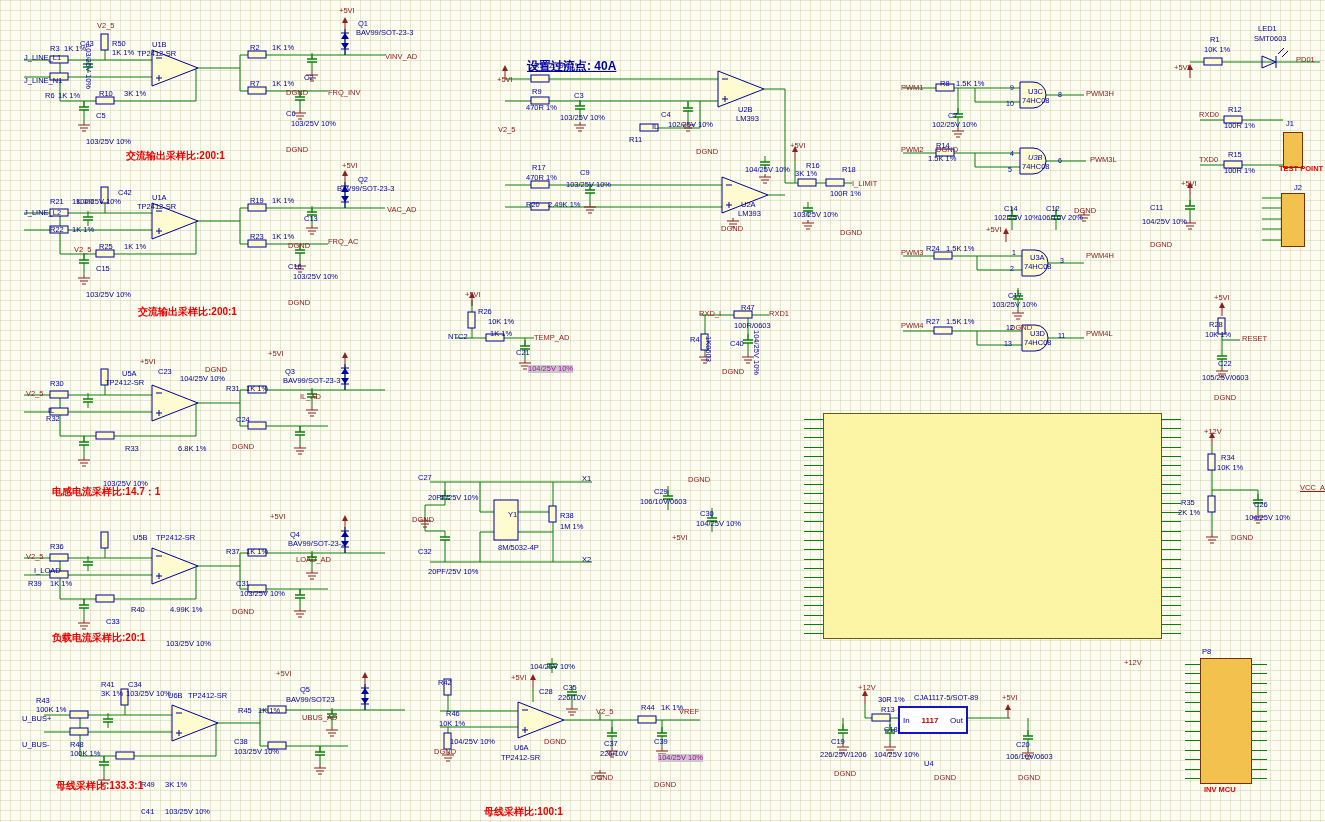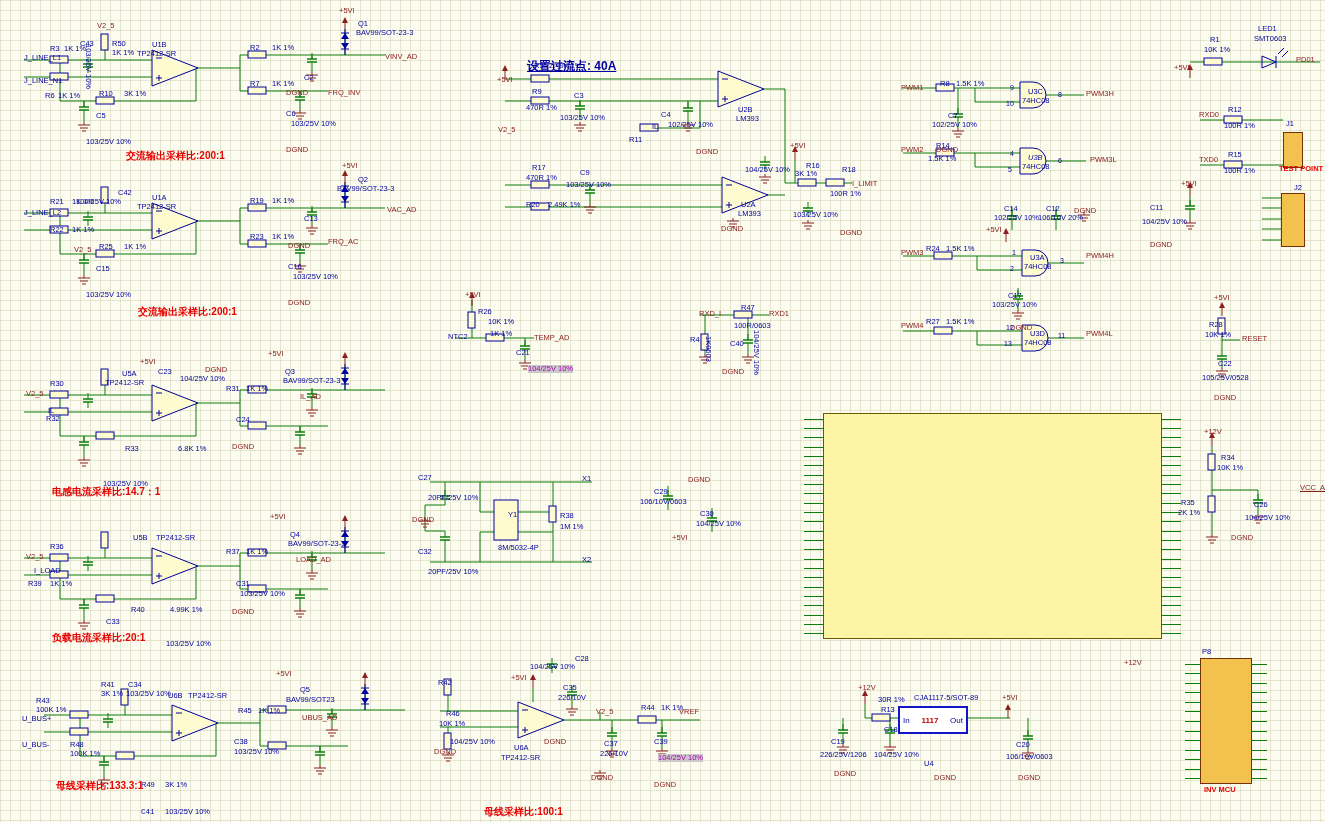--- a/index.html
+++ b/index.html
@@ -760,32 +760,32 @@
       <span class="lbl c-m" style="left: 1181px; top: 180px;">+5VI</span>
       <span class="lbl c-n" style="left: 1150px; top: 204px;">C11</span>
       <span class="lbl c-n" style="left: 1142px; top: 218px;">104/25V 10%</span>
       <span class="lbl c-m" style="left: 1150px; top: 241px;">DGND</span>
       <span class="lbl c-n" style="left: 1294px; top: 184px;">J2</span>
       <span class="lbl c-m" style="left: 1214px; top: 294px;">+5VI</span>
       <span class="lbl c-n" style="left: 1209px; top: 321px;">R28</span>
       <span class="lbl c-n" style="left: 1205px; top: 331px;">10K 1%</span>
       <span class="lbl c-m" style="left: 1242px; top: 335px;">RESET</span>
       <span class="lbl c-n" style="left: 1218px; top: 360px;">C22</span>
-      <span class="lbl c-n" style="left: 1202px; top: 374px;">105/25V/0528</span>
+      <span class="lbl c-n" style="left: 1202px; top: 374px;">105/25V/0603</span>
       <span class="lbl c-m" style="left: 1214px; top: 394px;">DGND</span>
       <span class="lbl c-m" style="left: 1204px; top: 428px;">+12V</span>
       <span class="lbl c-n" style="left: 1221px; top: 454px;">R34</span>
       <span class="lbl c-n" style="left: 1217px; top: 464px;">10K 1%</span>
       <span class="lbl c-m" style="left: 1300px; top: 484px; text-decoration: underline;">VCC_AD</span>
       <span class="lbl c-n" style="left: 1181px; top: 499px;">R35</span>
       <span class="lbl c-n" style="left: 1178px; top: 509px;">2K 1%</span>
       <span class="lbl c-n" style="left: 1254px; top: 501px;">C26</span>
       <span class="lbl c-n" style="left: 1245px; top: 514px;">104/25V 10%</span>
       <span class="lbl c-m" style="left: 1231px; top: 534px;">DGND</span>
-      <span class="lbl c-n" style="left: 539px; top: 655px; margin-left: 36px;">C28</span>
+      <span class="lbl c-n" style="left: 539px; top: 688px;">C28</span>
       <span class="lbl c-n" style="left: 530px; top: 663px;">104/25V 10%</span>
       <span class="lbl c-n" style="left: 438px; top: 679px;">R42</span>
       <span class="lbl c-m" style="left: 511px; top: 674px;">+5VI</span>
       <span class="lbl c-n" style="left: 563px; top: 684px;">C35</span>
       <span class="lbl c-n" style="left: 558px; top: 694px;">226/10V</span>
       <span class="lbl c-m" style="left: 596px; top: 708px;">V2_5</span>
       <span class="lbl c-n" style="left: 641px; top: 704px;">R44</span>
       <span class="lbl c-n" style="left: 661px; top: 704px;">1K 1%</span>
       <span class="lbl c-m" style="left: 679px; top: 708px;">VREF</span>
       <span class="lbl c-n" style="left: 446px; top: 710px;">R46</span>

